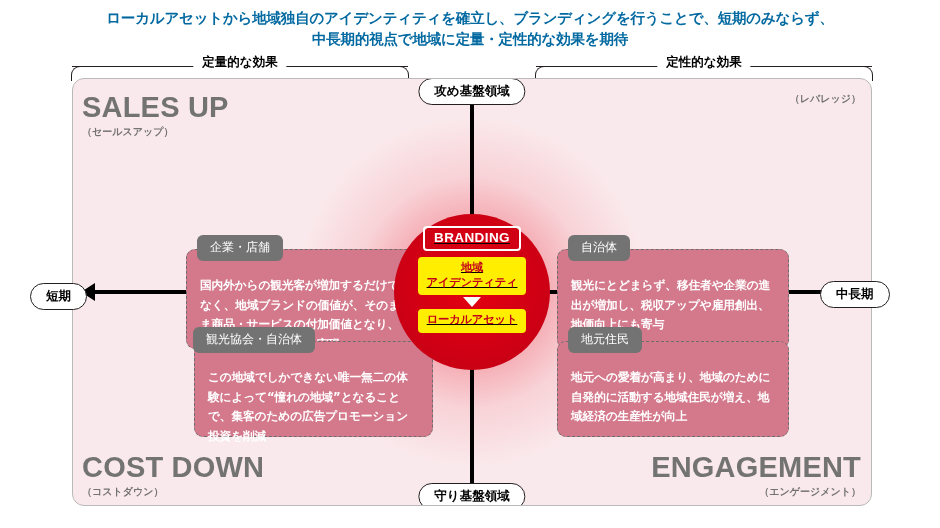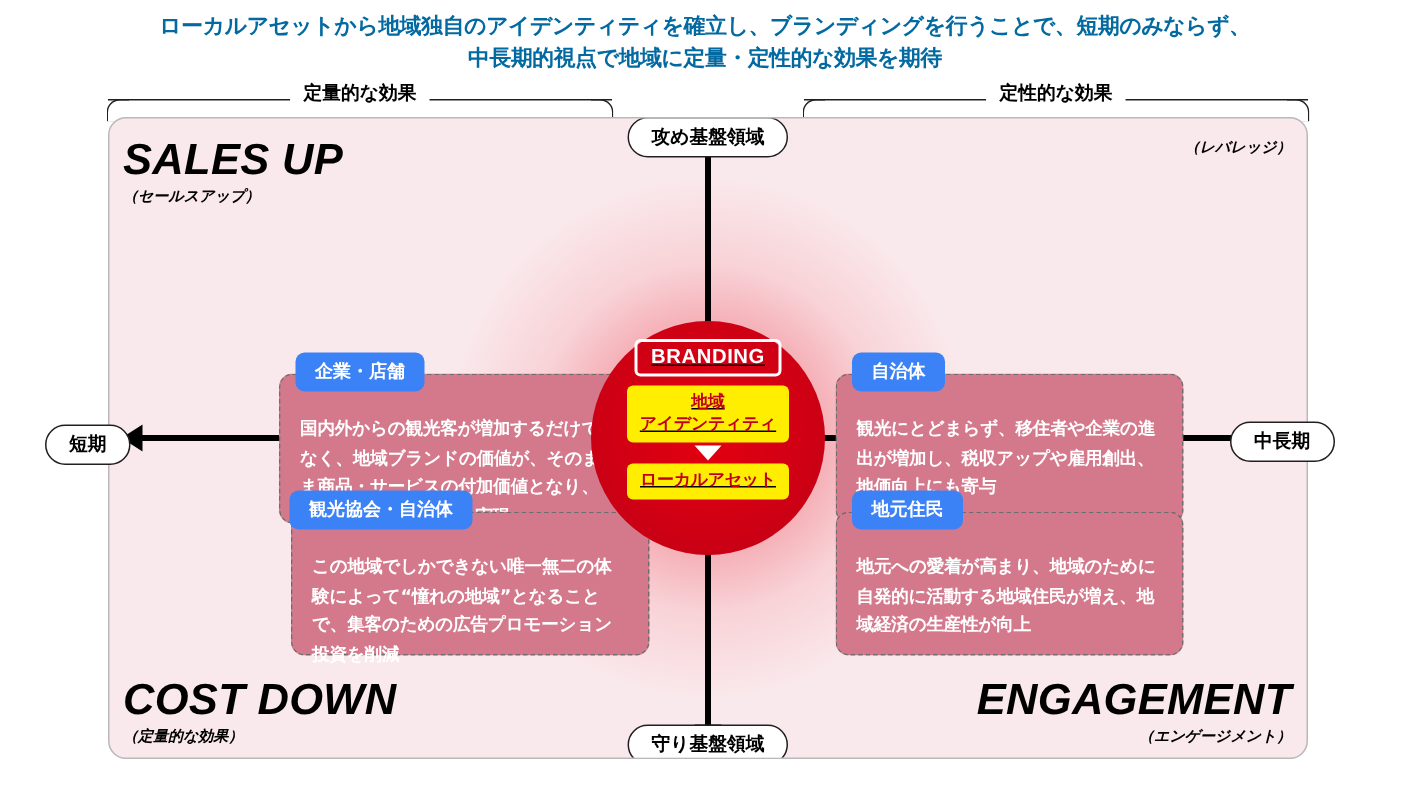--- a/index.html
+++ b/index.html
@@ -72,21 +72,21 @@
     background:radial-gradient(circle closest-side,
       rgba(233,45,60,0.70) 0%,
       rgba(233,45,60,0.55) 22%,
       rgba(233,45,60,0.30) 44%,
       rgba(233,45,60,0.12) 66%,
       rgba(233,45,60,0.00) 100%);
     pointer-events:none;
   }
 
   
-  .qtitle{position:absolute;color:#000000;font-style:italic;}
+  .qtitle{position:absolute;color:#737373;}
   .qtitle .en{
     display:block;font-size:29px;font-weight:bold;
     letter-spacing:0.2px;line-height:31px;
     font-family:"Liberation Sans","DejaVu Sans",sans-serif;
   }
   .qtitle .jp{display:block;font-size:10px;font-weight:bold;line-height:16px;margin-top:1px;}
   #q-tl{left:9px;top:13px;text-align:left;}
   #q-tr{right:10px;top:11px;text-align:right;}
   #q-bl{left:9px;top:373px;text-align:left;}
   #q-br{right:10px;top:373px;text-align:right;}
@@ -139,22 +139,22 @@
     box-sizing:border-box;
     z-index:3;
   }
   .cbox .body{
     color:#ffffff;font-size:11.7px;font-weight:bold;
     line-height:19.5px;letter-spacing:-0.1px;
     padding:10px 13px 10px 13px;
   }
   .cbox .hdr{
     position:absolute;top:-15px;
-    background:#3b82f6;color:#ffffff;
-    font-size:12px;font-weight:bold;
+    background:#737373;color:#ffffff;
+    font-size:12px;font-weight:normal;
     border-radius:6px;
     padding:6px 13px 7px;white-space:nowrap;line-height:13px;
   }
   #box-tl{left:113px;top:170px;width:232px;height:100px;}
   #box-tl .hdr{left:10px;}
   #box-tl .body{padding-top:26px;}
   #box-tr{left:484px;top:170px;width:232px;height:100px;}
   #box-tr .hdr{left:10px;}
   #box-tr .body{padding-top:26px;}
   #box-bl{left:121px;top:262px;width:239px;height:96px;}
@@ -224,21 +224,21 @@
 
     <div class="qtitle" id="q-tl">
       <span class="en">SALES UP</span>
       <span class="jp">（セールスアップ）</span>
     </div>
     <div class="qtitle" id="q-tr">
       <span class="jp">（レバレッジ）</span>
     </div>
     <div class="qtitle" id="q-bl">
       <span class="en">COST DOWN</span>
-      <span class="jp">（定量的な効果）</span>
+      <span class="jp">（コストダウン）</span>
     </div>
     <div class="qtitle" id="q-br">
       <span class="en">ENGAGEMENT</span>
       <span class="jp">（エンゲージメント）</span>
     </div>
 
     <div class="axis-v"></div>
     <div class="axis-h"></div>
     <div class="arrow up"></div>
     <div class="arrow down"></div>

